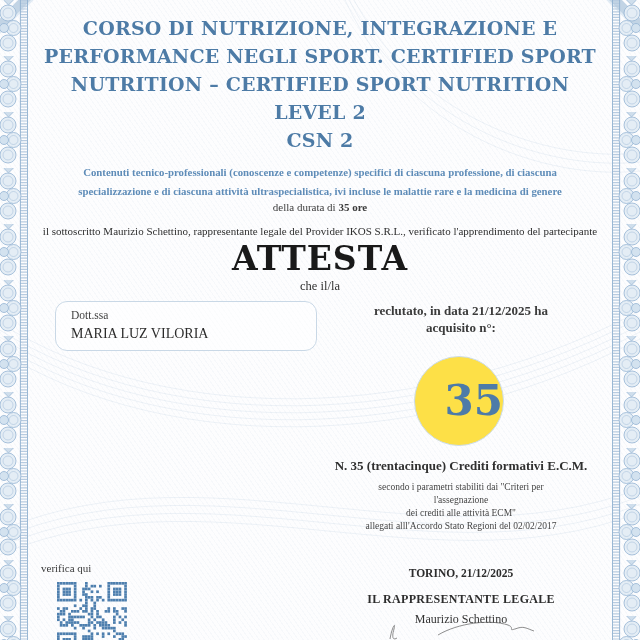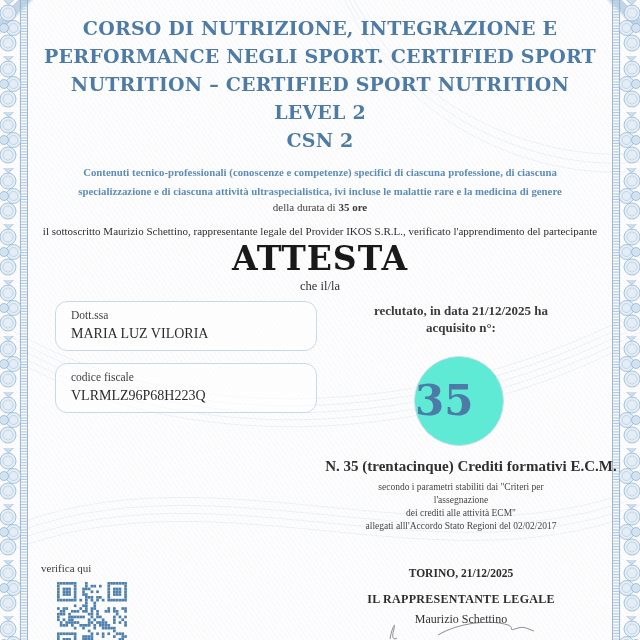--- a/index.html
+++ b/index.html
@@ -33,23 +33,23 @@
   .attesta-sub{top:279px;left:0;right:0;font-size:12.5px;color:#2f2f2f;}
 
   .fields{left:55px;top:301px;width:262px;display:flex;flex-direction:column;gap:12px;position:absolute;}
   .field-box{border:1px solid #c9d8e6;border-radius:12px;padding:6px 15px 7px;background:rgba(255,255,255,.55);}
   .field-label{font-size:11.5px;color:#3f3f3f;line-height:15px;}
   .field-value{font-size:14px;color:#2b2b2b;line-height:18px;margin-top:2px;}
 
   .participation{left:332px;top:303px;width:258px;font-size:13px;font-weight:bold;
                  color:#3b3b3b;line-height:16.5px;}
   .circle{left:414px;top:356px;width:88px;height:88px;border:1px solid #ccdcea;border-radius:50%;
-          display:flex;align-items:center;justify-content:flex-start;background:#5eead4;}
+          display:flex;align-items:center;justify-content:flex-end;background:#fde047;}
   .circle-num{font-size:42px;color:#4d7ba8;font-weight:bold;font-family:"DejaVu Serif",serif;line-height:1;}
-  .credits-summary{left:324px;top:458px;width:294px;font-size:15px;font-weight:bold;color:#303030;}
+  .credits-summary{left:314px;top:458px;width:294px;font-size:13px;font-weight:bold;color:#303030;}
   .notes{left:330px;top:481px;width:262px;font-size:9.5px;color:#454545;line-height:13px;}
 
   .verify{left:41px;top:562px;font-size:11px;color:#3b3b3b;}
   .qr{left:57px;top:582px;width:70px;height:70px;}
   .qr rect{fill:#4e7fae;}
   .place-date{left:330px;top:567px;width:262px;font-weight:bold;font-size:11.5px;color:#2d2d2d;}
   .rep-label{left:330px;top:592px;width:262px;font-weight:bold;font-size:12px;color:#2d2d2d;letter-spacing:.3px;}
   .rep-name{left:330px;top:612px;width:262px;font-size:12px;color:#333;}
   .signature{left:368px;top:617px;}
 </style>
@@ -156,24 +156,20 @@
 
     <div class="abs ctr declaration">il sottoscritto Maurizio Schettino, rappresentante legale del Provider IKOS S.R.L., verificato l'apprendimento del partecipante</div>
 
     <div class="abs ctr attesta-sub">che il/la</div>
     <div class="abs ctr attesta">ATTESTA</div>
 
     <div class="fields">
       <div class="field-box">
         <div class="field-label">Dott.ssa</div>
         <div class="field-value">MARIA LUZ VILORIA</div>
-      </div>
-      <div class="field-box">
-        <div class="field-label">codice fiscale</div>
-        <div class="field-value">VLRMLZ96P68H223Q</div>
       </div>
     </div>
 
     <div class="abs ctr participation">
       <span style="display:block">reclutato, in data 21/12/2025 ha</span>
       <span style="display:block">acquisito n°:</span>
     </div>
 
     <div class="abs circle">
       <span class="circle-num">35</span>

